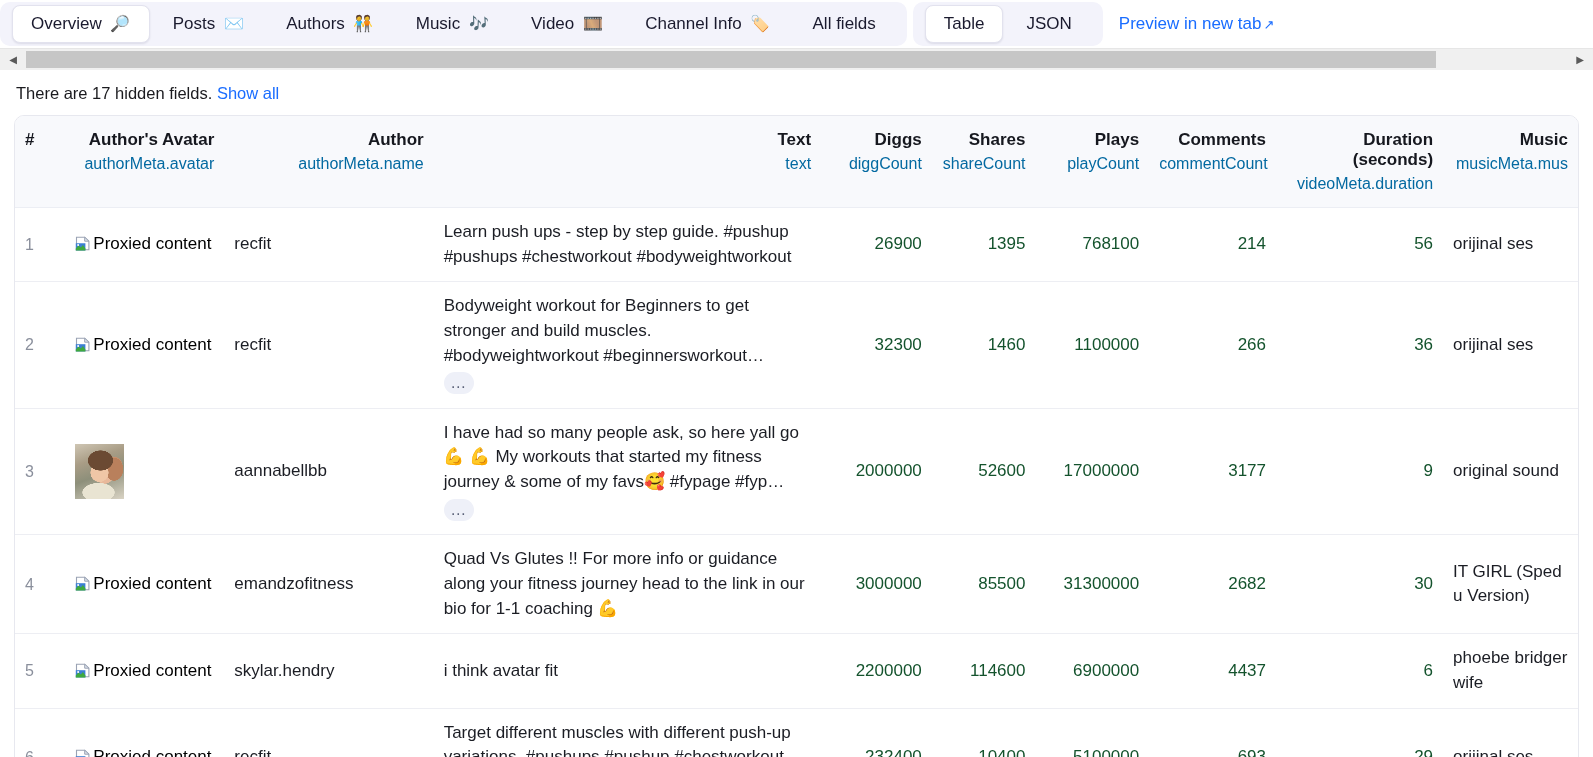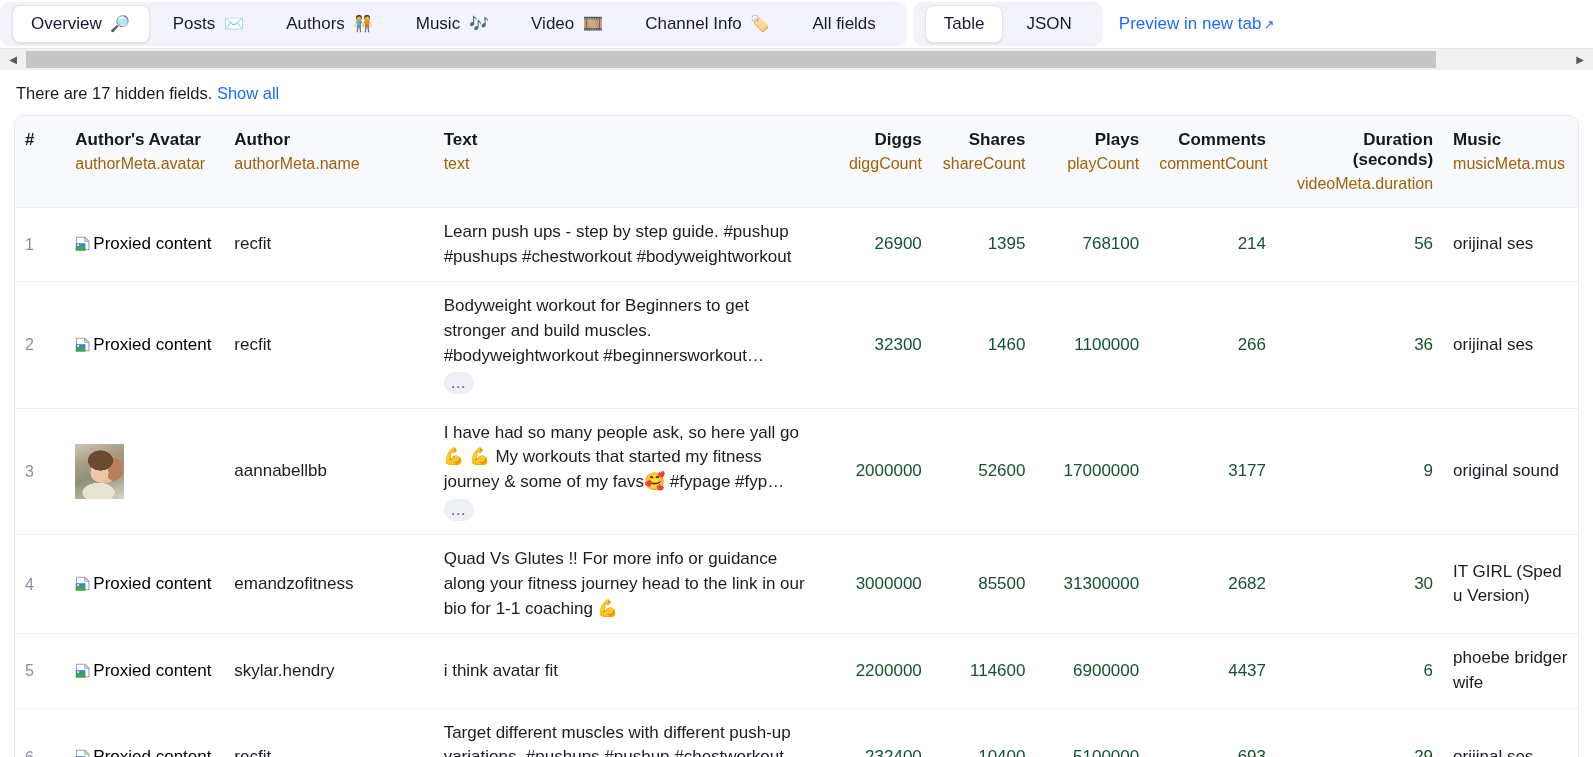--- a/index.html
+++ b/index.html
@@ -117,33 +117,33 @@
     margin: 0 14px;
     border: 1px solid #e7e8ef;
     border-radius: 10px 10px 0 0;
     overflow: hidden;
     background: #fff;
   }
   table { border-collapse: collapse; width: 100%; table-layout: fixed; }
 
   thead tr { background: #f8f9fc; }
   thead th {
-    text-align: left;
+    text-align: right;
     vertical-align: top;
     padding: 14px 10px 14px 10px;
     font-size: 17px;
     font-weight: 700;
     color: #16181f;
     border-bottom: 1px solid #eceef4;
   }
   thead th .sub {
     display: block;
     font-weight: 400;
     font-size: 16px;
-    color: #a16207;
+    color: #0369a1;
     margin-top: 5px;
   }
   th.num, td.num { text-align: right; }
   th.idx, td.idx { text-align: left; }
 
   tbody td {
     padding: 12px 10px;
     font-size: 17px;
     color: #1b1d24;
     vertical-align: middle;

